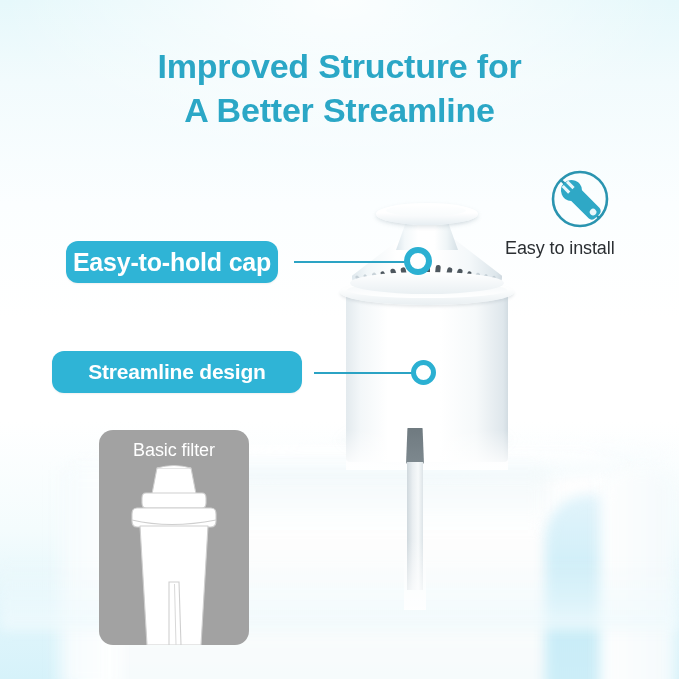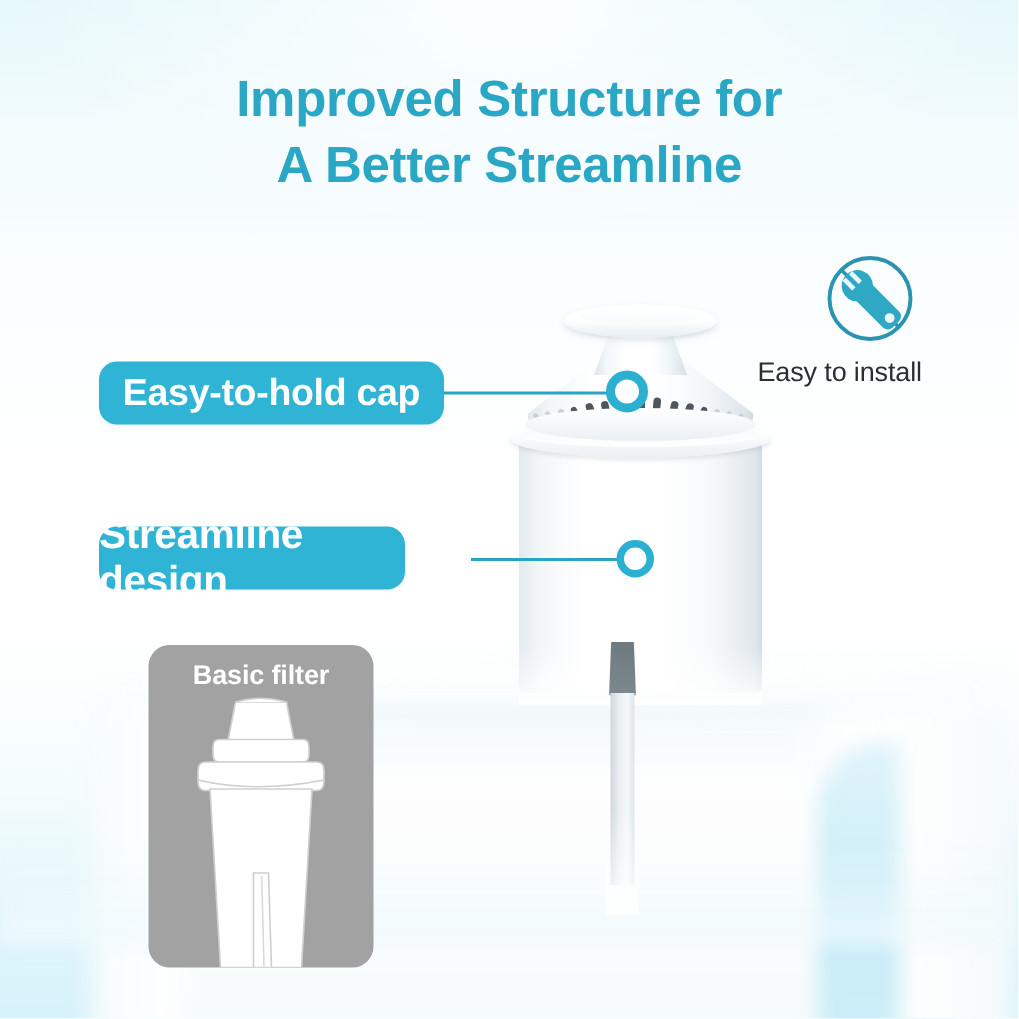--- a/index.html
+++ b/index.html
@@ -253,26 +253,26 @@
     color: #ffffff;
     font-weight: 700;
     border-radius: 12px;
     display: flex;
     align-items: center;
     justify-content: center;
     letter-spacing: -0.2px;
     box-shadow: 0 1px 2px rgba(0,0,0,.06);
   }
   #badge-cap {
-    left: 66px; top: 241px; width: 230px; height: 42px;
+    left: 66px; top: 241px; width: 212px; height: 42px;
     font-size: 25px;
   }
   #badge-stream {
-    left: 66px; top: 351px; width: 204px; height: 42px;
-    font-size: 27px;
+    left: 52px; top: 351px; width: 250px; height: 42px;
+    font-size: 21px;
   }
 
   .connector {
     position: absolute;
     height: 2px;
     background: #2ba3c4;
   }
   #conn-cap { left: 294px; top: 261px; width: 118px; }
   #conn-stream { left: 314px; top: 372px; width: 104px; }
 
@@ -318,21 +318,21 @@
     background: #a2a2a2;
     border-radius: 14px;
     overflow: hidden;
   }
   #inset-title {
     position: absolute;
     left: 0; top: 10px; width: 150px;
     text-align: center;
     color: #ffffff;
     font-size: 18px;
-    font-weight: 700;
+    font-weight: 400;
     letter-spacing: -0.1px;
   }
   #inset-art { position:absolute; left:0; top:32px; }
 </style>
 </head>
 <body>
 
 <div id="stage">
 
   <div class="bg-layer">

